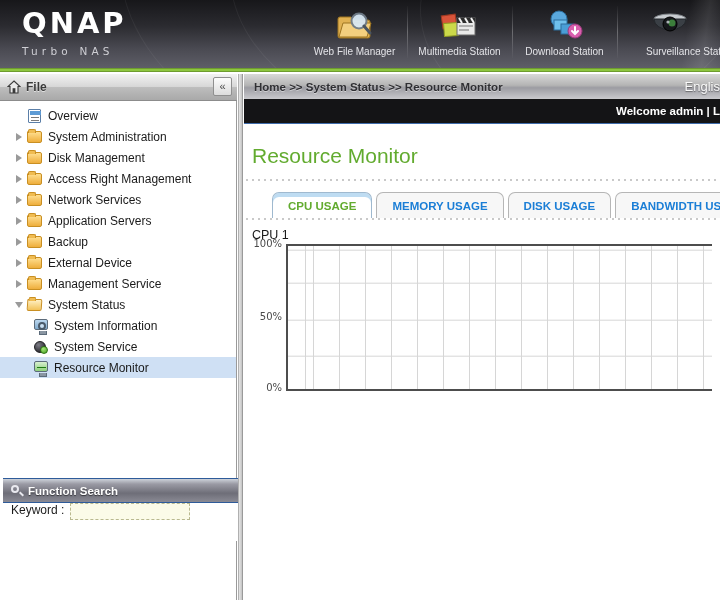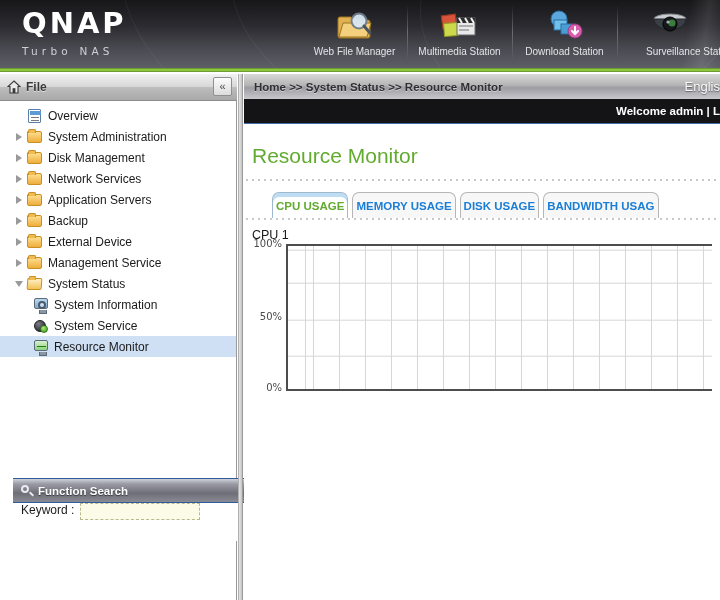--- a/index.html
+++ b/index.html
@@ -168,21 +168,21 @@
   .wave-ic::before {
     content: ""; position: absolute; left: 2px; top: 5px; width: 9px; height: 1px;
     background: #1f7a12;
   }
   .wave-ic::after {
     content: ""; position: absolute; left: 4px; top: 11px; width: 6px; height: 3px;
     background: #8a96a2; border: 1px solid #5c6b7a; border-top: none;
   }
 
   
-  .fsearch { position: absolute; left: 13px; top: 404px; width: 237px; }
+  .fsearch { position: absolute; left: 3px; top: 404px; width: 237px; }
   .fsearch-top-sep { height: 1px; background: #2e5b9a; }
   .fsearch-header {
     height: 24px;
     background: linear-gradient(180deg, #cdd2da 0%, #9a9aa4 22%, #6e6e78 62%, #8a8a94 100%);
     display: flex; align-items: center;
     border-bottom: 1px solid #2e5b9a;
   }
   .fs-mag {
     margin-left: 8px; width: 11px; height: 11px; position: relative; flex: none;
   }
@@ -239,21 +239,21 @@
   .page-title {
     font-size: 21px; color: #62ab2f; margin: 20px 0 0 8px; font-weight: normal;
   }
   .dotted-sep {
     margin-top: 11px; margin-left: 2px; width: 474px; height: 2px;
     background-image: repeating-linear-gradient(90deg, #c9c9c9 0 2px, transparent 2px 6px);
   }
 
   .tabs { position: relative; margin-top: 10px; margin-left: 28px; height: 27px; display: flex; align-items: flex-end; }
   .tab {
-    height: 26px; padding: 0 3px; margin-right: 4px;
+    height: 26px; padding: 0 15px; margin-right: 4px;
     display: flex; align-items: center; justify-content: center;
     font-size: 11.5px; font-weight: bold; cursor: pointer;
     border: 1px solid #b6b6b6; border-bottom: none;
     border-radius: 7px 7px 0 0; background: #f7f7f7; color: #1b7ed6;
     white-space: nowrap;
   }
   .tab.active {
     background: #ffffff; color: #62ab2f; border-color: #9fb9cf;
     box-shadow: inset 0 4px 0 0 #bedcf2;
   }
@@ -397,20 +397,29 @@
       <div class="tree-item lvl0">
         <span class="tw">
             <i class="twisty"></i>
           </span>
         <span class="ic">
             <i class="folder"></i>
           </span>
         <span>Disk Management</span>
       </div>
 
+      <div class="tree-item lvl0">
+        <span class="tw">
+            <i class="twisty"></i>
+          </span>
+        <span class="ic">
+            <i class="folder"></i>
+          </span>
+        <span>Access Right Management</span>
+      </div>
 
       <div class="tree-item lvl0">
         <span class="tw">
             <i class="twisty"></i>
           </span>
         <span class="ic">
             <i class="folder"></i>
           </span>
         <span>Network Services</span>
       </div>

